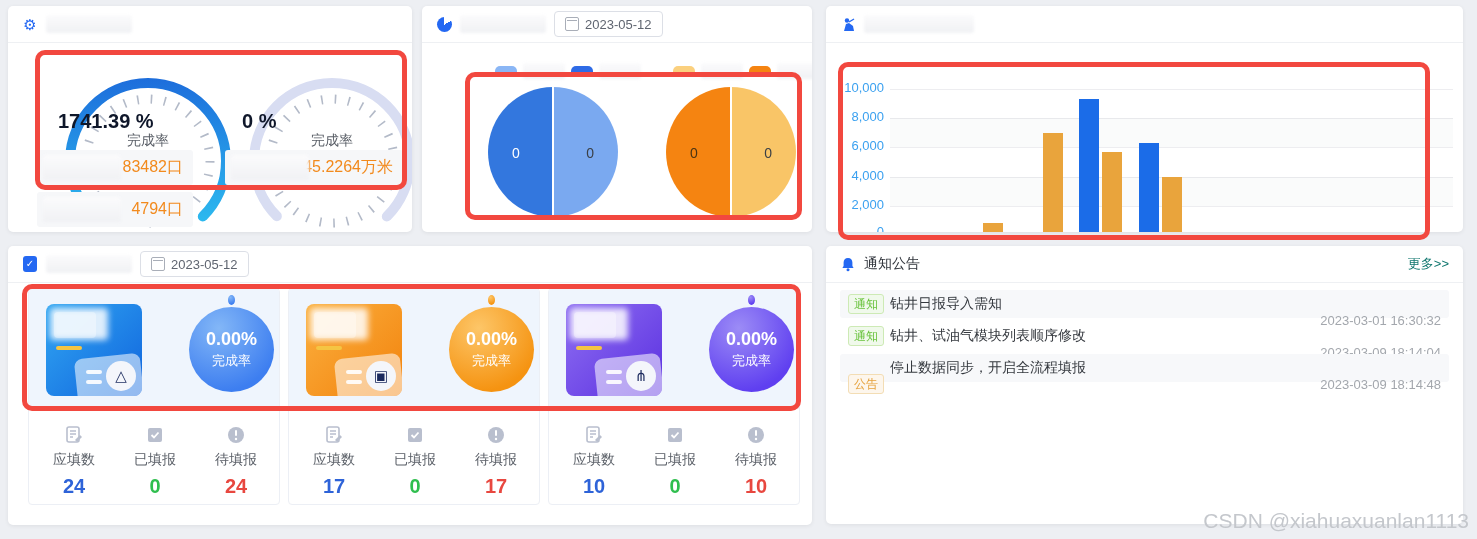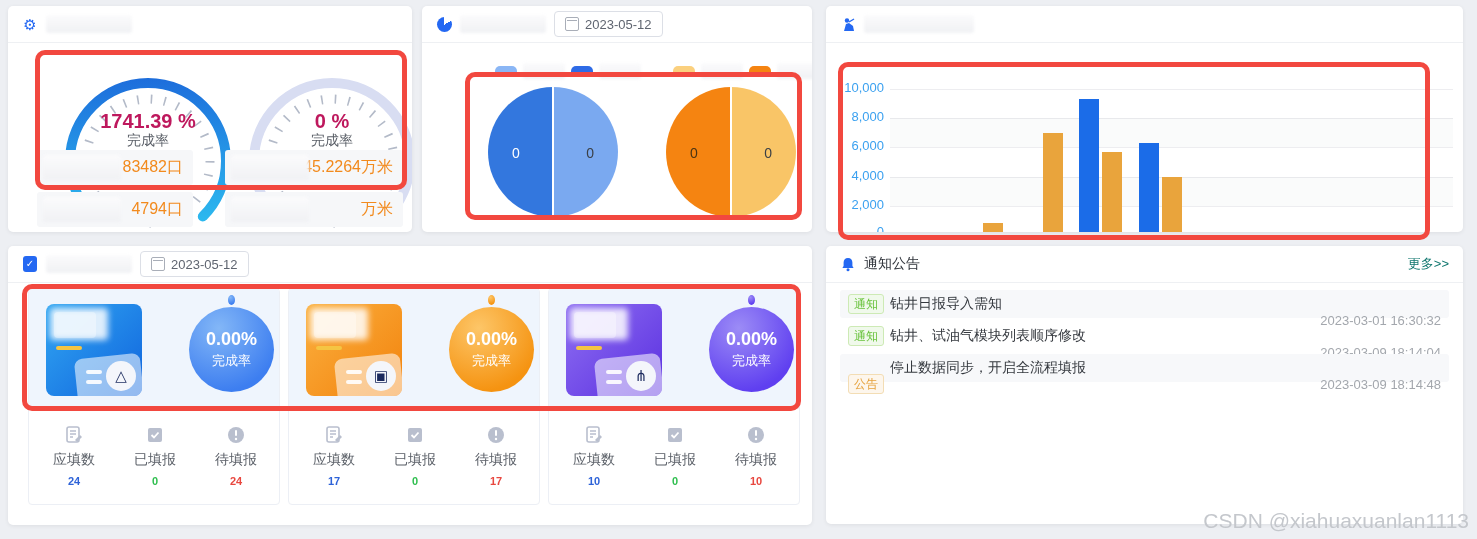--- a/index.html
+++ b/index.html
@@ -12,21 +12,21 @@
   .p5{left:826px;top:246px;width:637px;height:278px;}
   .hdr{position:relative;height:36px;display:flex;align-items:center;gap:8px;padding:0 14px;border-bottom:1px solid #eef0f3;}
   .hdr-icon{width:16px;height:16px;flex:0 0 auto;display:flex;align-items:center;justify-content:center;color:#2468f2;font-size:15px;line-height:1;}
   .blur-block{background:linear-gradient(180deg,#fbfbfc,#f0f1f4);border-radius:3px;filter:blur(1.5px);}
   .title-blur{width:86px;height:18px;}
   .hdr-more{margin-left:auto;color:#0f766e;font-size:13px;cursor:pointer;}
   .date-box{display:flex;align-items:center;gap:6px;height:24px;padding:0 10px;border:1px solid #dcdfe6;border-radius:4px;color:#5f6570;font-size:13px;background:#fff;}
   .cal-icon{width:12px;height:12px;border:1.4px solid #a9aeb8;border-radius:2px;position:relative;}
   .cal-icon:before{content:"";position:absolute;left:1px;right:1px;top:2px;border-top:1.4px solid #a9aeb8;}
   
-  .gauge-val{position:absolute;width:180px;text-align:center;color:#be185d;font-size:20px;font-weight:bold;}
+  .gauge-val{position:absolute;width:180px;text-align:left;color:#0f172a;font-size:20px;font-weight:bold;}
   .gauge-lab{position:absolute;width:180px;text-align:center;color:#5b6068;font-size:14px;}
   .stat-row{position:absolute;height:35px;background:#f6f7f9;border-radius:3px;display:flex;align-items:center;justify-content:flex-end;padding-right:10px;box-sizing:border-box;}
   .stat-row .blur-block{position:absolute;left:6px;top:5px;width:78px;height:25px;}
   .stat-val{color:#f28a1d;font-size:16px;}
   
   .pie{position:absolute;width:130px;height:130px;border-radius:50%;}
   .pie-blue{background:linear-gradient(90deg,#3377de 0 49.2%,#fff 49.2% 50.8%,#7aa9f0 50.8%);}
   .pie-orange{background:linear-gradient(90deg,#f58411 0 49.2%,#fff 49.2% 50.8%,#f9c567 50.8%);}
   .pie-lab{position:absolute;font-size:14px;top:58px;}
   .pie-lab.l{left:24px;color:#fff;}
@@ -59,21 +59,21 @@
   .dot{position:absolute;left:199px;top:6px;width:7px;height:10px;border-radius:50%;}
   .c-blue{background:radial-gradient(circle at 35% 25%,#83b7f7,#3d7ef0 75%);}
   .c-orange{background:radial-gradient(circle at 35% 25%,#fdc668,#f59311 75%);}
   .c-purple{background:radial-gradient(circle at 35% 25%,#9c8cf6,#5f3ff0 75%);}
   .i-blue{background:linear-gradient(135deg,#31a6f2,#1064dd);}
   .i-orange{background:linear-gradient(135deg,#fbb03f,#f2820c);}
   .i-purple{background:linear-gradient(135deg,#8f6ff2,#5a2fe0);}
   .stat-col{position:absolute;width:70px;text-align:center;}
   .stat-col .s-icon{height:24px;display:flex;align-items:center;justify-content:center;color:#b9bfce;}
   .stat-col .s-label{margin-top:4px;font-size:14px;color:#5b6068;}
-  .stat-col .s-num{margin-top:6px;font-size:11px;font-weight:bold;}
+  .stat-col .s-num{margin-top:6px;font-size:20px;font-weight:bold;}
   .n-blue{color:#2e63d8;}.n-green{color:#2fbe4e;}.n-red{color:#e8473f;}
   
   .n-row{position:absolute;left:14px;right:14px;height:28px;border-radius:3px;display:flex;align-items:center;gap:6px;padding:0 8px;box-sizing:border-box;cursor:pointer;}
   .n-row.alt{background:#f7f8fa;}
   .badge{font-size:12px;line-height:18px;padding:0 5px;border-radius:3px;white-space:nowrap;}
   .badge.green{color:#67c23a;background:#f0f9eb;border:1px solid #cdeab5;}
   .badge.orange{color:#e6a23c;background:#fdf6ec;border:1px solid #f3ddb4;margin-top:32px;}
   .n-text{font-size:14px;color:#34383e;flex:1;white-space:nowrap;overflow:hidden;}
   .n-time{font-size:13px;color:#a3a7ad;white-space:nowrap;margin-top:32px;}
   
@@ -117,24 +117,20 @@
       <span class="blur-block"></span>
       <span class="stat-val">83482口</span>
     </div>
     <div class="stat-row" style="left:29px;top:186px;width:156px;">
       <span class="blur-block"></span>
       <span class="stat-val">4794口</span>
     </div>
     <div class="stat-row" style="left:217px;top:144px;width:178px;">
       <span class="blur-block"></span>
       <span class="stat-val">145.2264万米</span>
-    </div>
-    <div class="stat-row" style="left:217px;top:186px;width:178px;">
-      <span class="blur-block"></span>
-      <span class="stat-val">万米</span>
     </div>
   </section>
 
   <section class="panel p2">
     <div class="hdr">
       <span class="hdr-icon">
           <span class="pie-hdr-icon"></span>
         </span>
       <span class="blur-block title-blur"></span>
       <span class="date-box">

